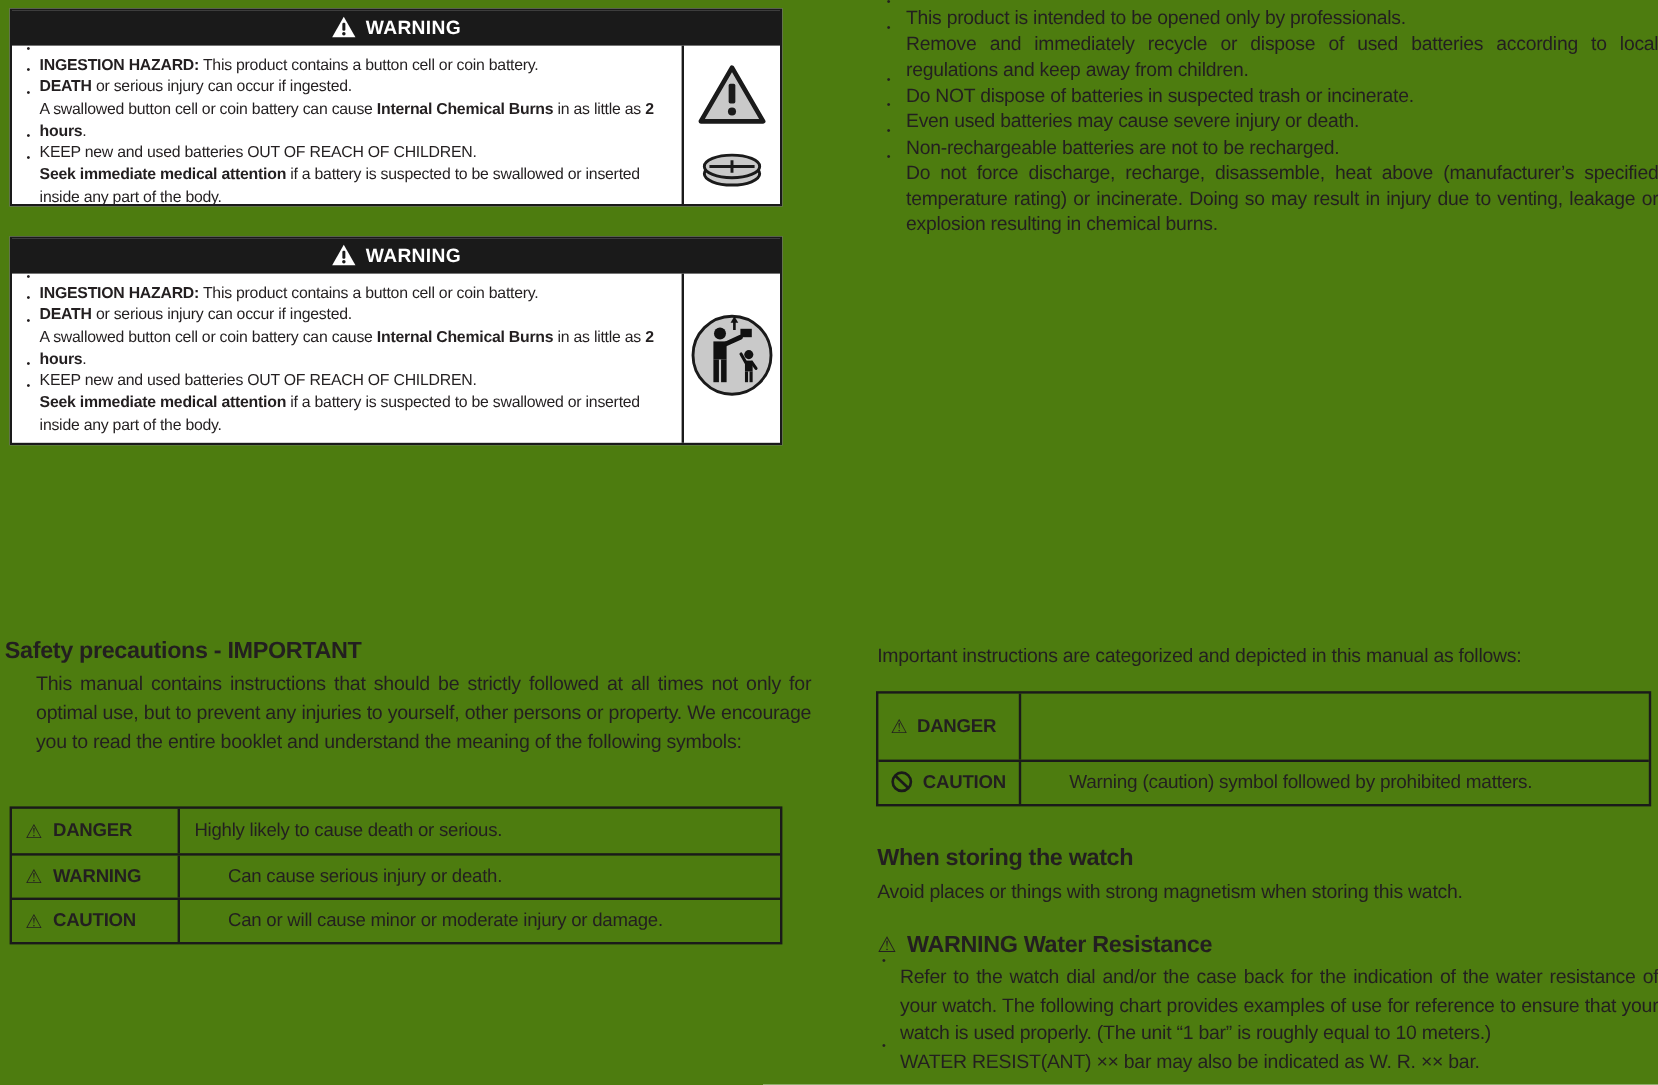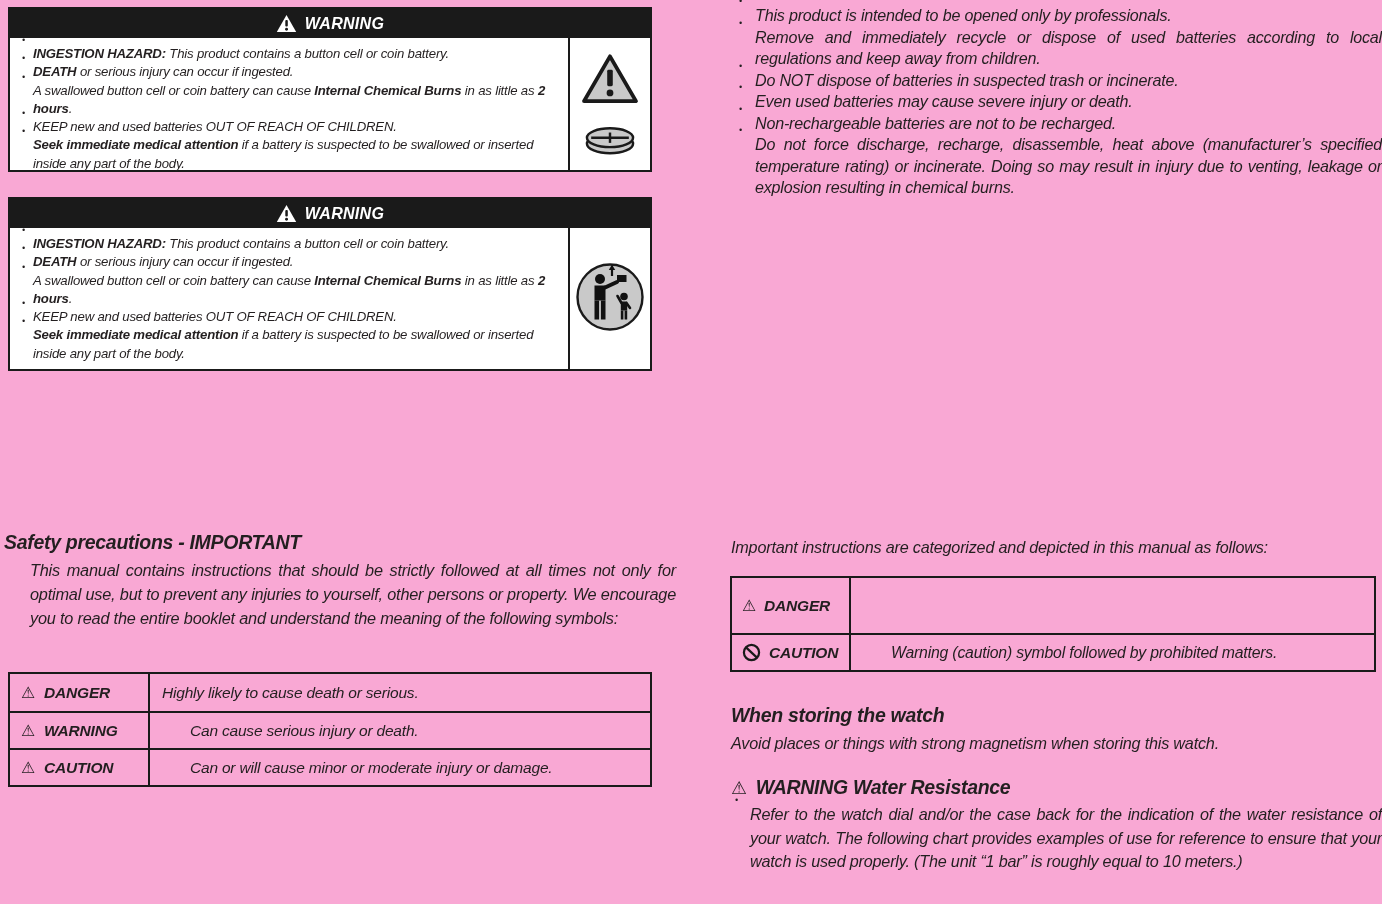--- a/index.html
+++ b/index.html
@@ -1,19 +1,19 @@
 <!DOCTYPE html>
 <html><head>
 <meta charset="utf-8">
 <style>
   html,body{margin:0;padding:0;background:#ffffff;}
   .page{
-    position:relative;width:1382px;height:904px;background:#f9a8d4;
+    position:relative;width:1382px;height:904px;background:#4d7c0f;
     font-family:"Liberation Sans","DejaVu Sans",sans-serif;color:#231f20;
-    overflow:hidden;letter-spacing:-0.2px;font-style:italic;
+    overflow:hidden;letter-spacing:-0.2px;
   }
   
   .wbox{position:absolute;left:8px;width:644px;border:2px solid #1a1a1a;background:#fff;box-sizing:border-box;display:flex;flex-direction:column;}
   .wbox1{top:7px;height:165px;}
   .wbox2{top:197px;height:174px;}
   .wbox-header{height:29px;flex:0 0 29px;background:#1a1a1a;color:#fff;display:flex;align-items:center;justify-content:center;gap:8px;font-weight:bold;font-size:16px;letter-spacing:0.3px;}
   .wbox-body{display:flex;flex:1;min-height:0;}
   .wbox-text{flex:1;padding:7px 8px 4px 9px;border-right:2px solid #1a1a1a;}
   .wbox-icons{width:80px;flex:0 0 80px;display:flex;flex-direction:column;align-items:center;}
   .wbox1 .wbox-icons{padding-top:15px;gap:17px;}
@@ -262,15 +262,19 @@
   <div class="wr-title">
     <span class="tsym">⚠</span>
     <span>WARNING Water Resistance</span>
   </div>
 
   <ul class="blist wr-bullets">
     <li>
         <span class="dot"></span>
         <span class="btxt">Refer to the watch dial and/or the case back for the indication of the water resistance of your watch. The following chart provides examples of use for reference to ensure that your watch is used properly. (The unit “1 bar” is roughly equal to 10 meters.)</span>
       </li>
+    <li>
+        <span class="dot"></span>
+        <span class="btxt">WATER RESIST(ANT) ×× bar may also be indicated as W. R. ×× bar.</span>
+      </li>
   </ul>
 
 </div>
 
 </body></html>

